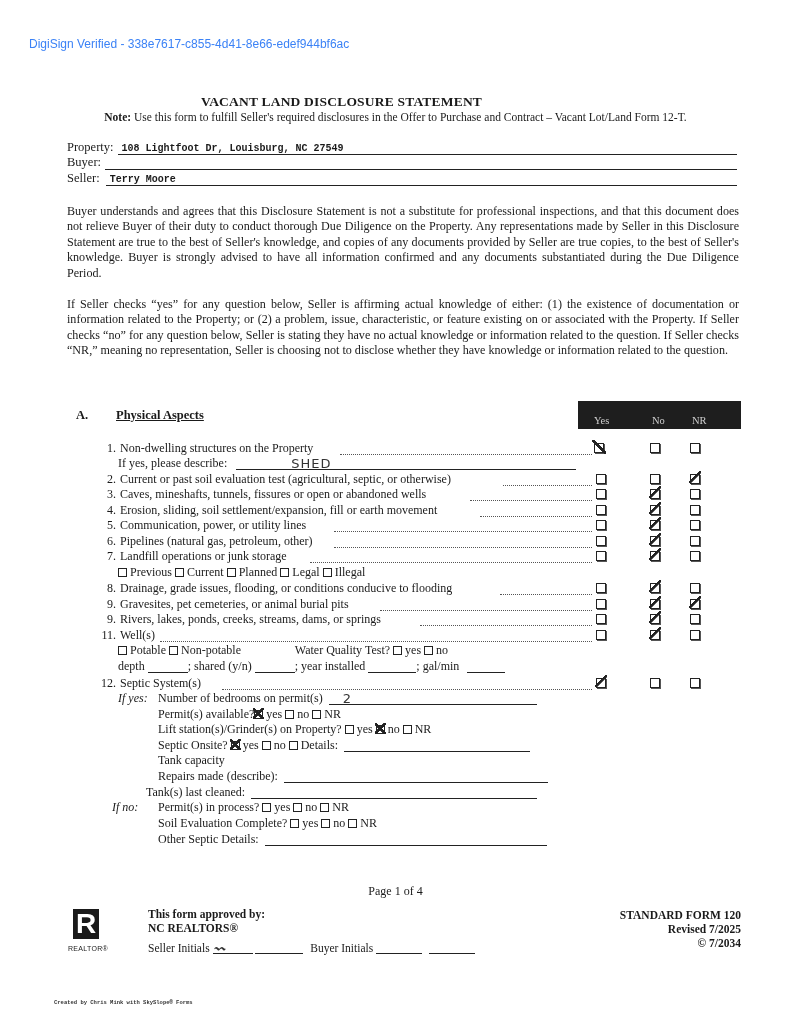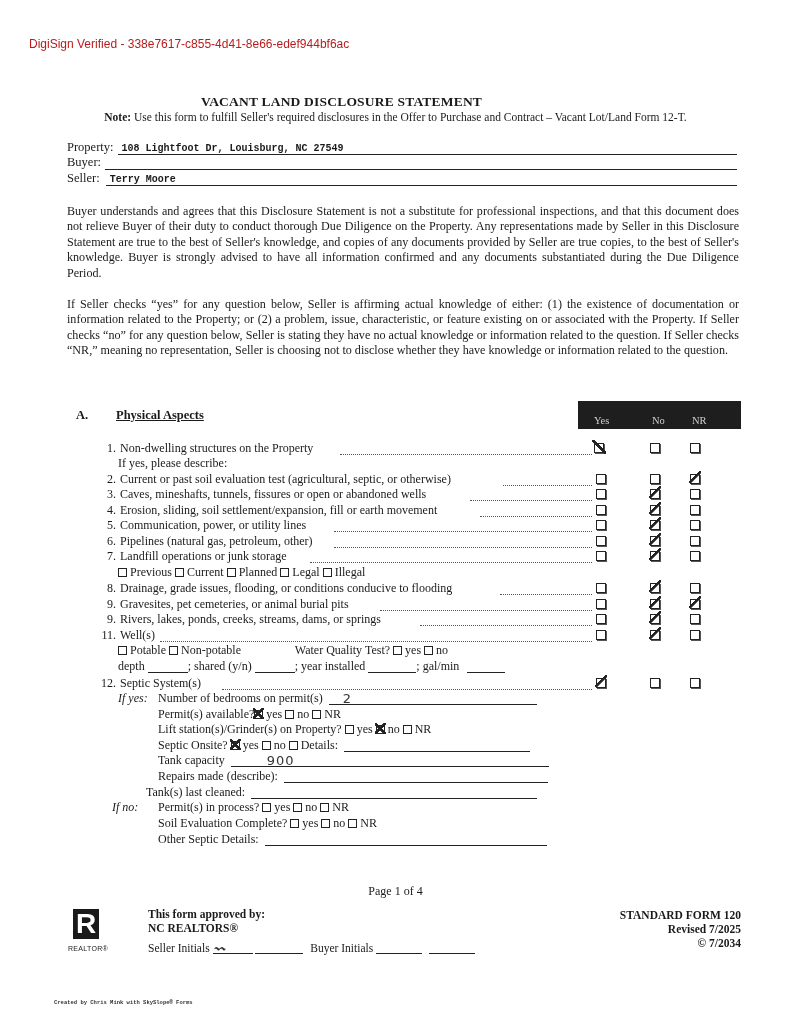--- a/index.html
+++ b/index.html
@@ -1,19 +1,19 @@
 <!DOCTYPE html>
 <html><head>
 <meta charset="utf-8">
 <style>
   html, body { margin:0; padding:0; background:#ffffff; }
   body { width:791px; height:1024px; position:relative; overflow:hidden;
          font-family:"Liberation Serif", "DejaVu Serif", serif; color:#1a1a1a; }
   .abs { position:absolute; }
-  .digisign { left:29px; top:37px; font-family:"Liberation Sans", sans-serif; font-size:12px; color:#b91c1c; }
+  .digisign { left:29px; top:37px; font-family:"Liberation Sans", sans-serif; font-size:12px; color:#3b82f6; }
   .title { left:0; width:683px; top:94px; text-align:center; font-weight:bold; font-size:13.5px; letter-spacing:0.2px; }
   .note { left:0; width:791px; top:111px; text-align:center; font-size:11.5px; }
   .note b { font-weight:bold; }
   .field-row { left:67px; width:670px; font-size:12.5px; display:flex; align-items:flex-end; }
   .field-row .lbl { white-space:nowrap; }
   .field-row .line { flex:1; border-bottom:1px solid #222; margin-left:4px; height:14px; position:relative; }
   .field-row .val { position:absolute; left:4px; bottom:0px; font-family:"Liberation Mono", "DejaVu Sans Mono", monospace; font-weight:bold; font-size:10px; }
   .para { left:67px; width:672px; font-size:12.1px; line-height:15.4px; text-align:justify; }
   .section-a { left:76px; top:408px; font-weight:bold; font-size:12.5px; }
   .section-title { left:116px; top:408px; font-weight:bold; font-size:12.5px; text-decoration:underline; }
@@ -79,20 +79,21 @@
 <div class="abs header-box">
   <span style="left:16px;">Yes</span>
   <span style="left:74px;">No</span>
   <span style="left:114px;">NR</span>
 </div>
 
 <div class="abs item" style="top:441px;"><span class="num">1.</span><span>Non-dwelling structures on the Property</span></div>
 <div class="abs dots" style="left:340px; top:444px; width:252px;"></div>
 <div class="abs sub" style="left:118px; top:456px;">
   <span>If yes, please describe:</span>
+  <span class="uline" style="width:340px; margin-left:6px;"><span class="hand" style="left:55px;">SHED</span></span>
 </div>
 
 <div class="abs item" style="top:472px;"><span class="num">2.</span><span>Current or past soil evaluation test (agricultural, septic, or otherwise)</span></div>
 <div class="abs dots" style="left:503px; top:475px; width:89px;"></div>
 <div class="abs item" style="top:487px;"><span class="num">3.</span><span>Caves, mineshafts, tunnels, fissures or open or abandoned wells</span></div>
 <div class="abs dots" style="left:470px; top:490px; width:122px;"></div>
 <div class="abs item" style="top:503px;"><span class="num">4.</span><span>Erosion, sliding, soil settlement/expansion, fill or earth movement</span></div>
 <div class="abs dots" style="left:480px; top:506px; width:112px;"></div>
 <div class="abs item" style="top:518px;"><span class="num">5.</span><span>Communication, power, or utility lines</span></div>
 <div class="abs dots" style="left:334px; top:521px; width:258px;"></div>
@@ -153,21 +154,20 @@
 </div>
 <div class="abs sub" style="left:158px; top:738px;">
   <span>Septic Onsite?</span>
   <span class="inline-cb checked"></span><span>yes</span>
   <span class="inline-cb"></span><span>no</span>
   <span class="inline-cb"></span><span>Details:</span>
   <span class="uline" style="width:186px; margin-left:3px;"></span>
 </div>
 <div class="abs sub" style="left:158px; top:753px;">
   <span>Tank capacity</span>
-  <span class="uline" style="width:318px; margin-left:3px;"><span class="hand" style="left:36px;">900</span></span>
 </div>
 <div class="abs sub" style="left:158px; top:769px;">
   <span>Repairs made (describe):</span>
   <span class="uline" style="width:264px; margin-left:3px;"></span>
 </div>
 <div class="abs sub" style="left:146px; top:785px;">
   <span>Tank(s) last cleaned:</span>
   <span class="uline" style="width:286px; margin-left:3px;"></span>
 </div>
 <div class="abs sub ital" style="left:112px; top:800px;"><span>If no</span>:</div>

